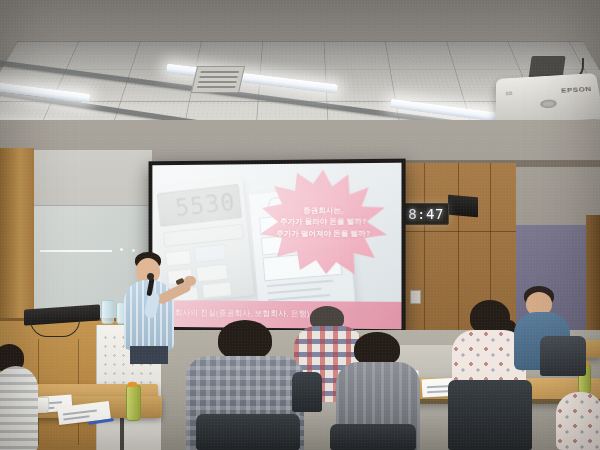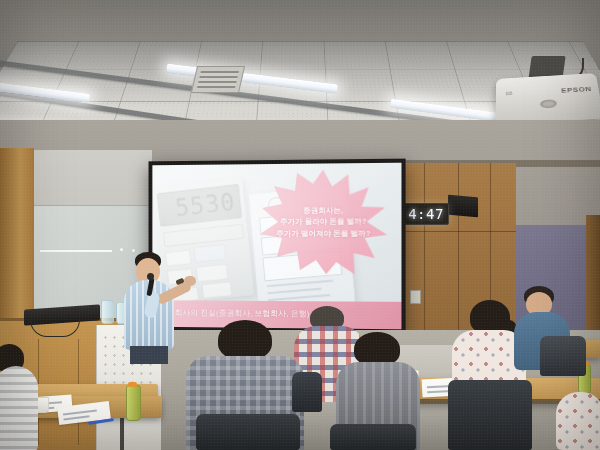--- a/index.html
+++ b/index.html
@@ -393,21 +393,21 @@
     <div class="seam" style="left:92px;"></div>
     <div class="hseam" style="top:68px;"></div>
   </div>
   <div class="wall-purple"></div>
   <div class="wood-right"></div>
   <div class="sign-plate"></div>
   <div class="switch-plate"></div>
 
   <div class="speaker-box"></div>
   <div class="clock">
-    <span class="clock-time">4:47</span>
+    <span class="clock-time">8:47</span>
   </div>
 
   <div class="screen-frame">
     <div class="screen">
 
       <div class="calc-body">
         <div class="calc-lcd">
           <span class="calc-digits">5530</span>
         </div>
         <div class="calc-bar"></div>

